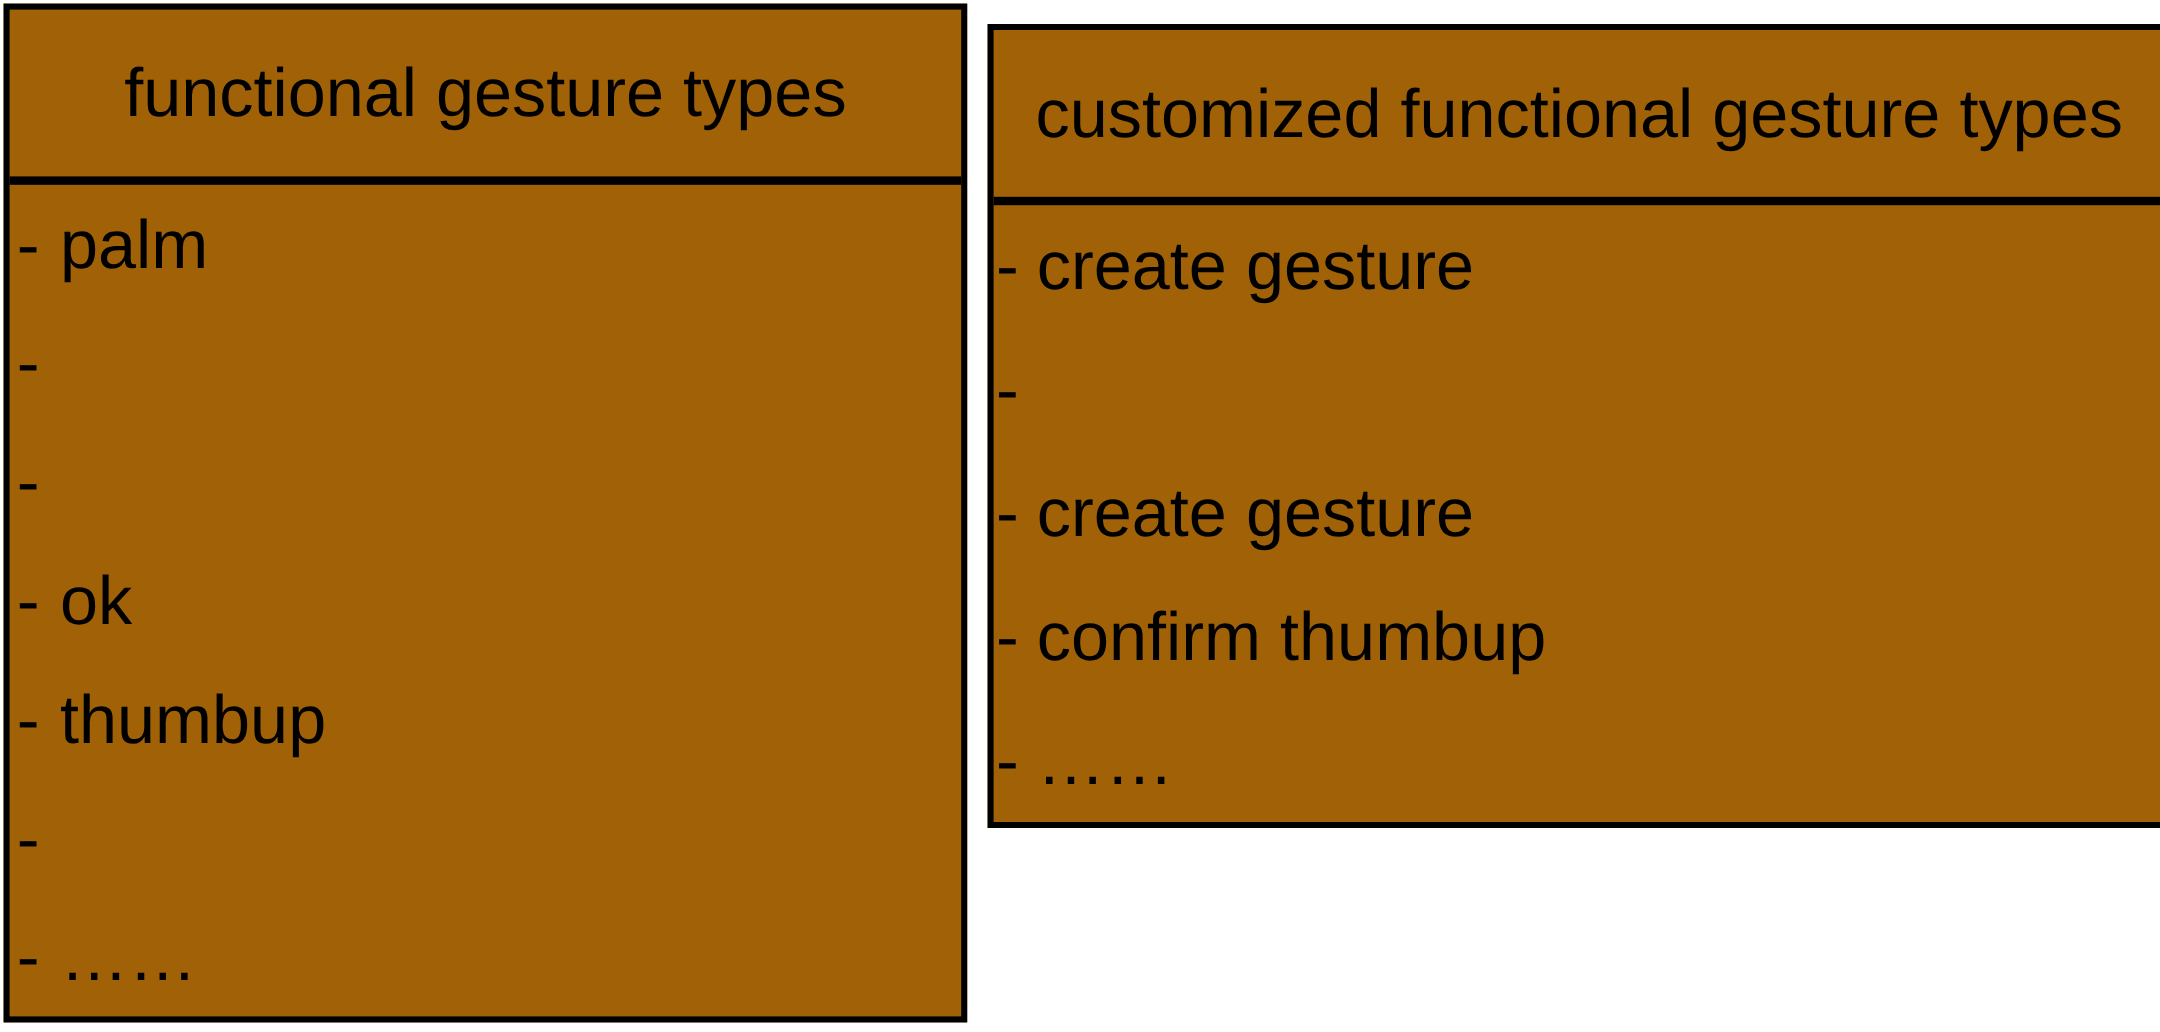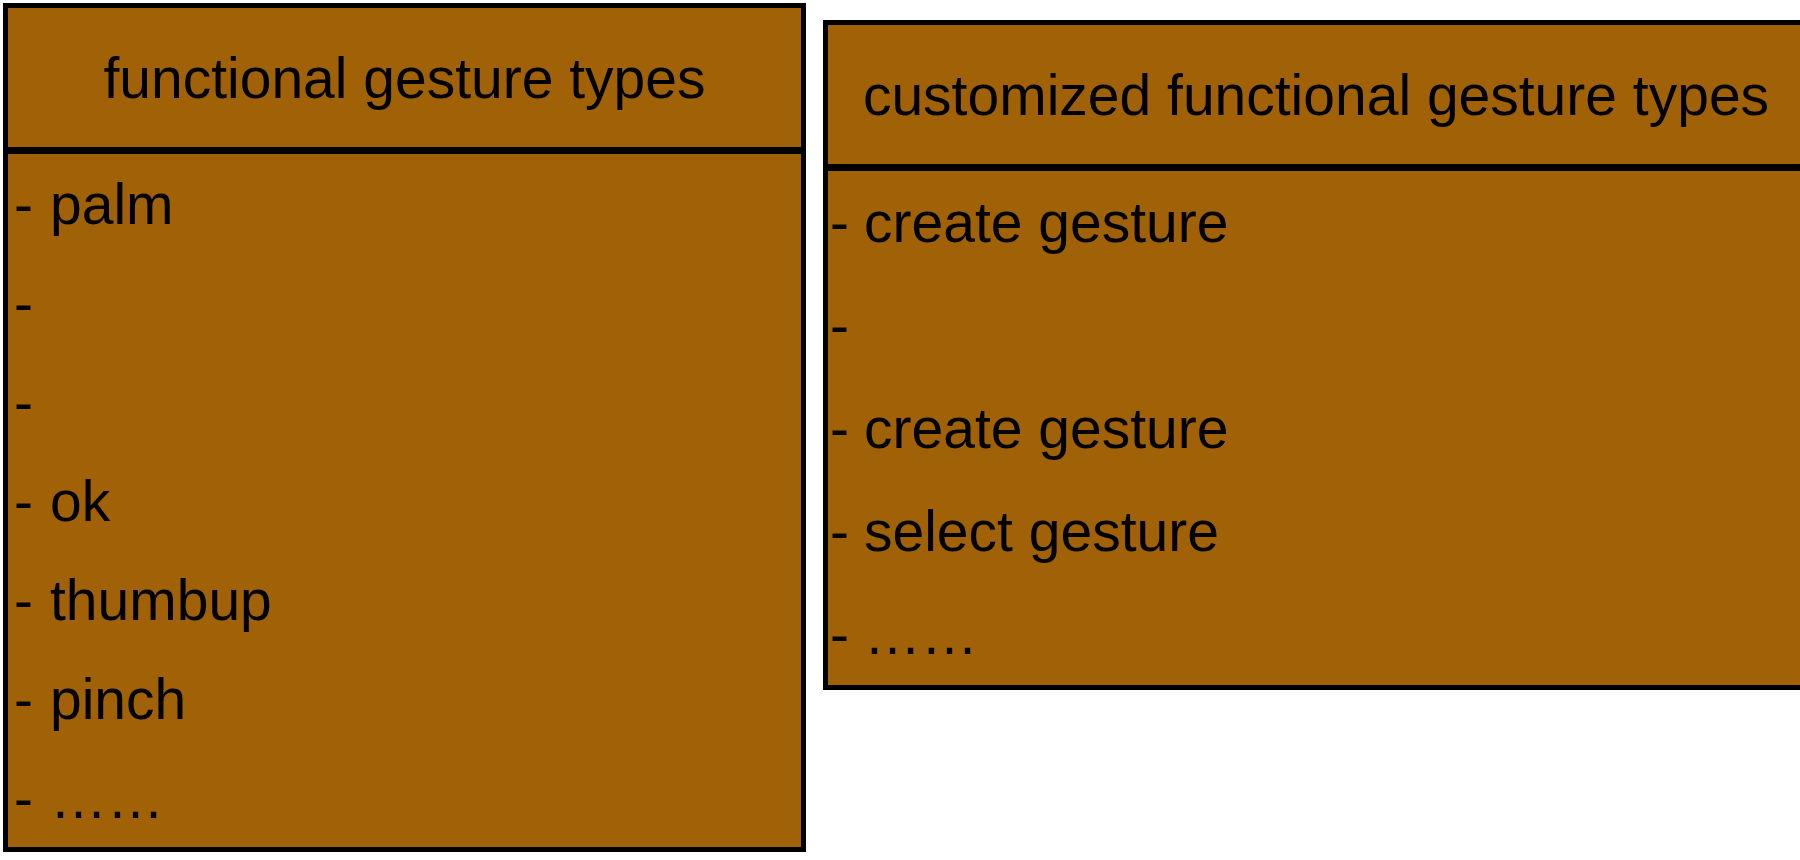--- a/index.html
+++ b/index.html
@@ -90,21 +90,20 @@
     <div class="row">
       <span class="dash">-</span>
       <span class="label">ok</span>
     </div>
     <div class="row">
       <span class="dash">-</span>
       <span class="label">thumbup</span>
     </div>
     <div class="row">
       <span class="dash">-</span>
-      <span class="label">pinch</span>
     </div>
     <div class="row">
       <span class="dash">-</span>
       <span class="label">……</span>
     </div>
   </div>
 </div>
 
 <div class="gesture-box" id="right-box">
   <div class="box-header">customized functional gesture types</div>
@@ -115,20 +114,20 @@
     </div>
     <div class="row">
       <span class="dash">-</span>
     </div>
     <div class="row">
       <span class="dash">-</span>
       <span class="label">create gesture</span>
     </div>
     <div class="row">
       <span class="dash">-</span>
-      <span class="label">select gesture</span>
+      <span class="label">confirm thumbup</span>
     </div>
     <div class="row">
       <span class="dash">-</span>
       <span class="label">……</span>
     </div>
   </div>
 </div>
 
 </body></html>

